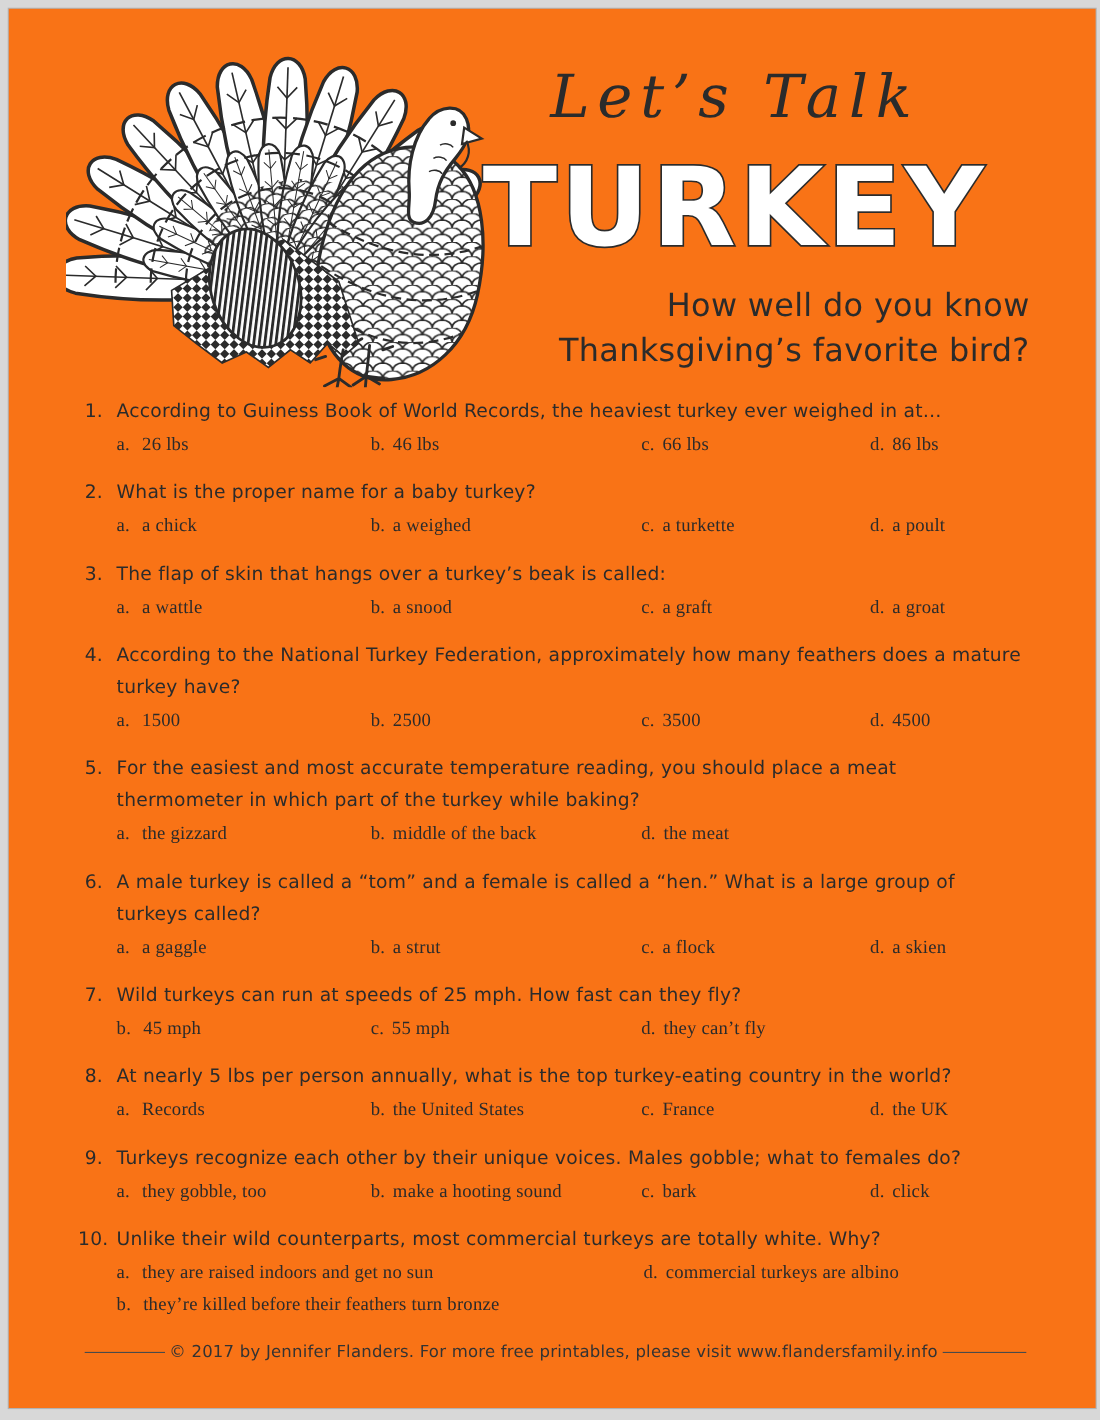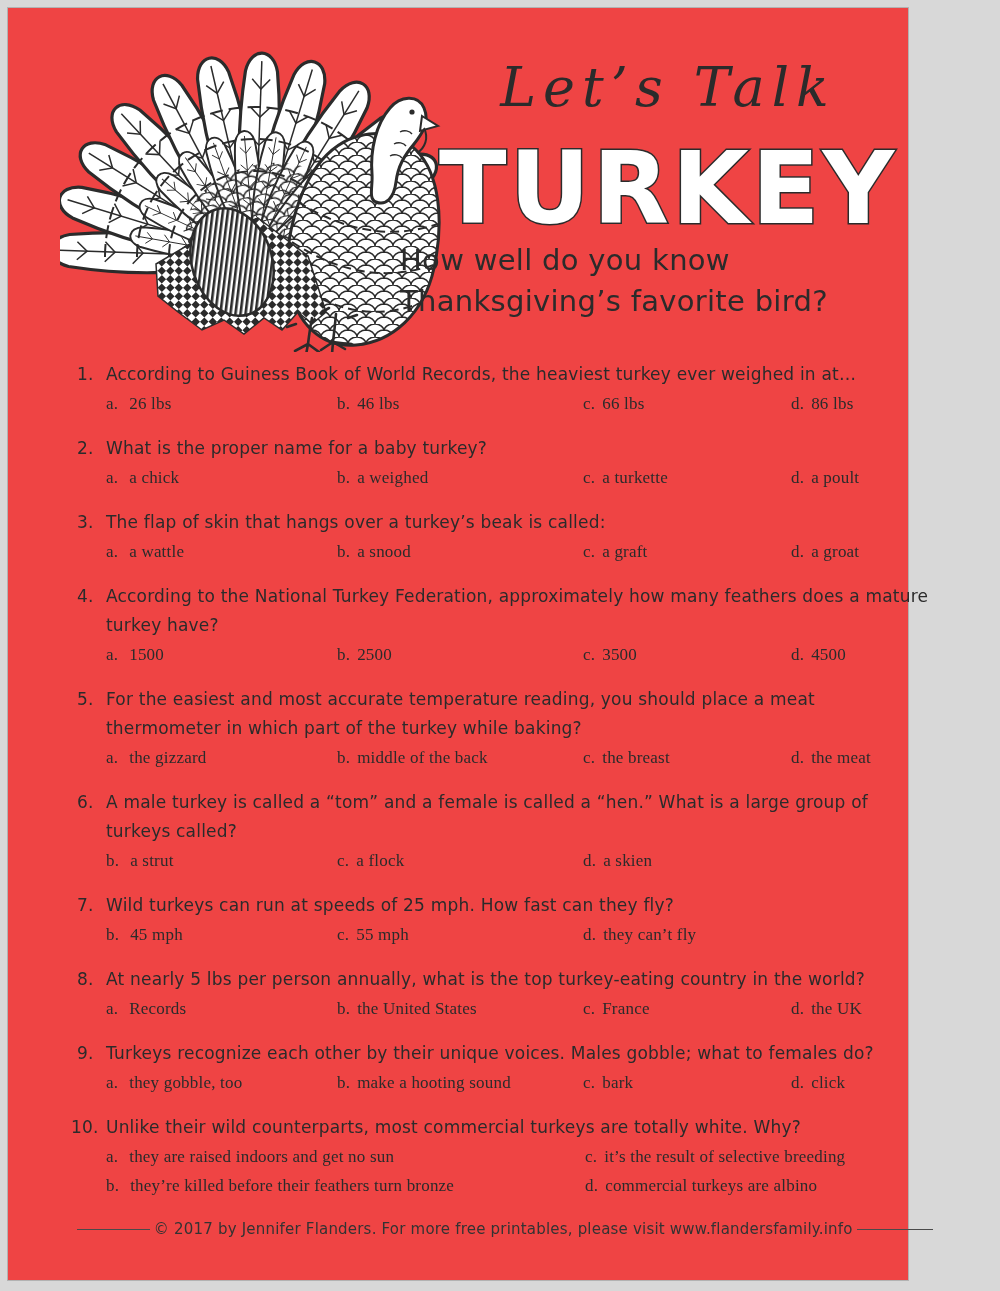--- a/index.html
+++ b/index.html
@@ -6,44 +6,44 @@
   body {
     width:1000px; height:1291px;
     background:#d8d8d8;
     font-family:"DejaVu Sans","Liberation Sans",sans-serif;
     color:#2b2b2b;
     overflow:hidden;
     position:relative;
   }
   .page {
     position:absolute; left:8px; top:8px;
-    width:900px; height:1272px;
-    background:#ef4444;
+    width:988px; height:1272px;
+    background:#f97316;
     box-shadow:0 0 0 1px #b2b2b2;
   }
   
   .header { position:absolute; left:0; top:0; width:100%; height:352px; }
   .turkey { position:absolute; left:52px; top:4px; width:400px; height:340px; }
   .script-title {
     position:absolute; left:412px; top:48px; width:496px;
     text-align:center;
     font-family:"DejaVu Serif","Liberation Serif",serif;
     font-style:italic; font-size:54px; letter-spacing:7px;
     color:#2b2b2b; white-space:nowrap;
   }
   .main-title-wrap { position:absolute; left:412px; top:120px; width:496px; height:118px;text-decoration:underline; }
   .outline-text {
     font-family:"DejaVu Sans","Liberation Sans",sans-serif;
     font-size:99px; font-weight:bold;
     fill:#ffffff; stroke:#2b2b2b; stroke-width:3px;
     paint-order:stroke; letter-spacing:3px;
   }
   .subtitle {
-    position:absolute; left:392px; top:232px; width:536px;
-    text-align:left; font-size:29px; line-height:41px;
+    position:absolute; left:392px; top:249px; width:536px;
+    text-align:right; font-size:29px; line-height:41px;
     color:#2b2b2b; letter-spacing:0.3px;
   }
   
   .content { position:absolute; left:69px; top:352px; width:856px; }
   .q { position:relative; padding-left:29px; margin-bottom:16px;
        font-size:17px; line-height:29px; letter-spacing:0.2px; }
   .q-num { position:absolute; left:0; top:0; }
   .q-num-wide { left:-6px; }
   .opts { display:grid; grid-template-columns:231px 246px 208px auto; }
   .opts-2 { grid-template-columns:479px auto; grid-auto-flow:column; grid-template-rows:auto auto; }
@@ -210,29 +210,29 @@
         <span class="opt"><span class="opt-label">d.</span><span>4500</span></span>
       </div>
     </div>
 
     <div class="q">
       <span class="q-num">5.</span>
       <div class="q-text">For the easiest and most accurate temperature reading, you should place a meat thermometer in which part of the turkey while baking?</div>
       <div class="opts">
         <span class="opt"><span class="opt-label">a.</span><span>the gizzard</span></span>
         <span class="opt"><span class="opt-label">b.</span><span>middle of the back</span></span>
-        <span class="opt"><span class="opt-label">c.</span><span>the breast</span></span>
         <span class="opt"><span class="opt-label">d.</span><span>the meat</span></span>
       </div>
     </div>
 
     <div class="q">
       <span class="q-num">6.</span>
       <div class="q-text">A male turkey is called a “tom” and a female is called a “hen.” What is a large group of turkeys called?</div>
       <div class="opts">
+        <span class="opt"><span class="opt-label">a.</span><span>a gaggle</span></span>
         <span class="opt"><span class="opt-label">b.</span><span>a strut</span></span>
         <span class="opt"><span class="opt-label">c.</span><span>a flock</span></span>
         <span class="opt"><span class="opt-label">d.</span><span>a skien</span></span>
       </div>
     </div>
 
     <div class="q">
       <span class="q-num">7.</span>
       <div class="q-text">Wild turkeys can run at speeds of 25 mph. How fast can they fly?</div>
       <div class="opts">
@@ -263,21 +263,20 @@
         <span class="opt"><span class="opt-label">d.</span><span>click</span></span>
       </div>
     </div>
 
     <div class="q">
       <span class="q-num q-num-wide">10.</span>
       <div class="q-text">Unlike their wild counterparts, most commercial turkeys are totally white. Why?</div>
       <div class="opts opts-2">
         <span class="opt"><span class="opt-label">a.</span><span>they are raised indoors and get no sun</span></span>
         <span class="opt"><span class="opt-label">b.</span><span>they’re killed before their feathers turn bronze</span></span>
-        <span class="opt"><span class="opt-label">c.</span><span>it’s the result of selective breeding</span></span>
         <span class="opt"><span class="opt-label">d.</span><span>commercial turkeys are albino</span></span>
       </div>
     </div>
 
     <div class="footer">
       <span class="footer-rule left"></span>
       <span class="footer-text">© 2017 by Jennifer Flanders. For more free printables, please visit www.flandersfamily.info</span>
       <span class="footer-rule right"></span>
     </div>
 

